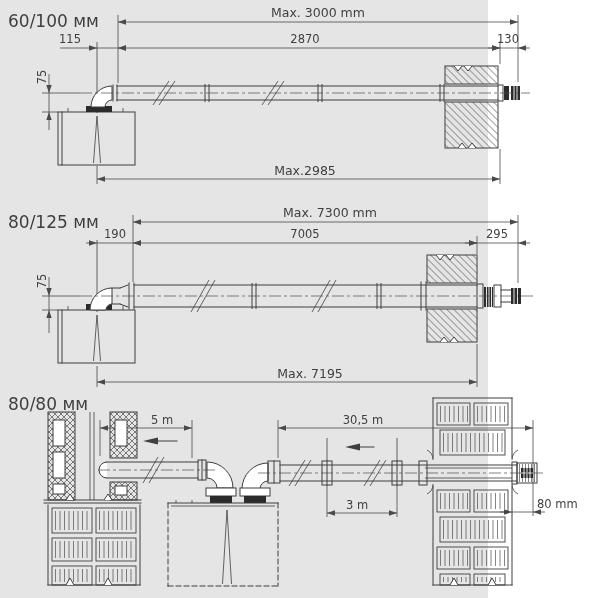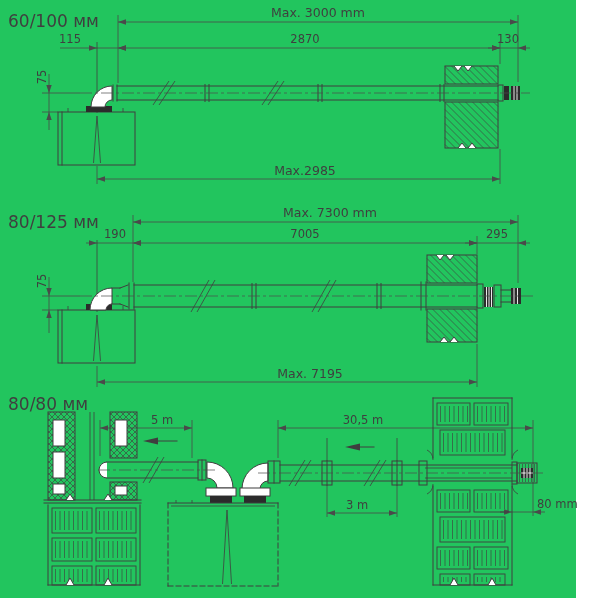--- a/index.html
+++ b/index.html
@@ -1,16 +1,16 @@
 <!DOCTYPE html>
 <html><head>
 <meta charset="utf-8">
 <style>
   html,body{margin:0;padding:0;background:#fff}
-  #stage{width:576px;height:598px;position:relative;background:#22c55e}
+  #stage{width:488px;height:598px;position:relative;background:#e5e5e5}
   svg{display:block}
   .ln{stroke:#3f3f3f;stroke-width:1;fill:none;stroke-linecap:square}
   .thin{stroke:#3f3f3f;stroke-width:.8;fill:none}
   .fw{fill:#fff;stroke:#3f3f3f;stroke-width:1}
   .dim{stroke:#4a4a4a;stroke-width:.8;fill:none}
   .cl{stroke:#4c4c4c;stroke-width:.7;fill:none;stroke-dasharray:12 3 3 3}
   .dash{stroke-dasharray:5 3}
   .blk{fill:#2b2b2b;stroke:none}
   .wht{stroke:#fff;stroke-width:.9;fill:none}
   text{font-family:"DejaVu Sans","Liberation Sans",sans-serif;fill:#3f3f3f}

